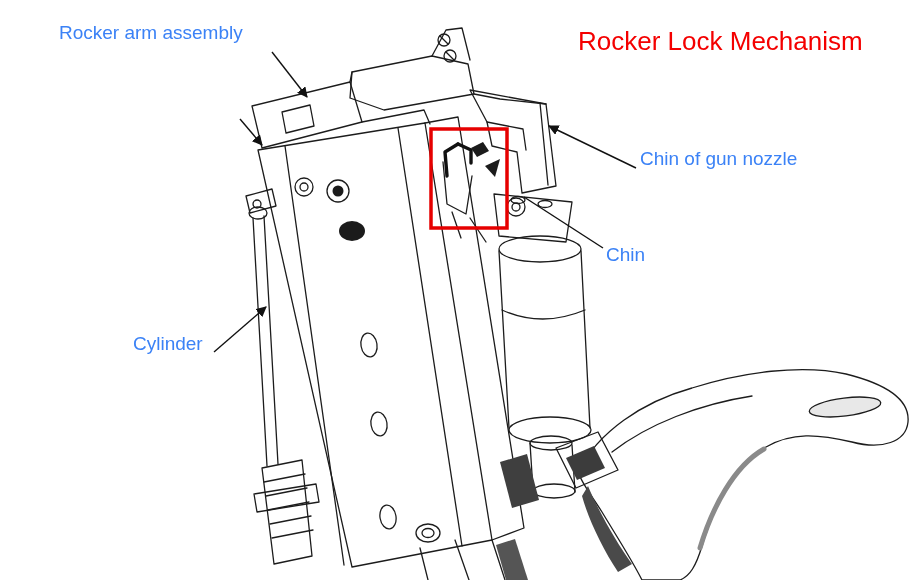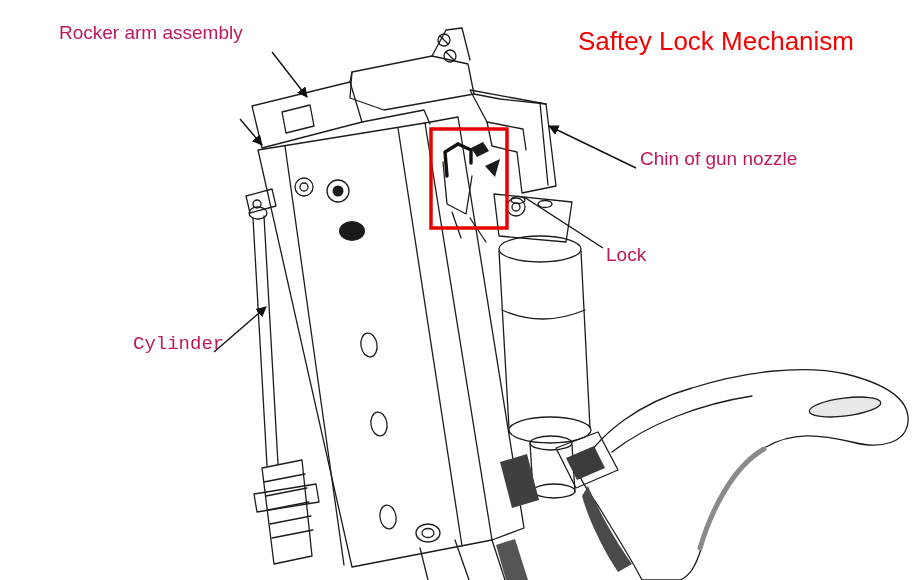--- a/index.html
+++ b/index.html
@@ -5,27 +5,27 @@
   html,body { margin:0; padding:0; background:#ffffff; }
   .stage {
     position:relative; width:915px; height:580px; background:#ffffff;
     font-family:"Liberation Sans", sans-serif; overflow:hidden;
   }
   .title {
     position:absolute; left:578px; top:26px;
     font-size:26px; color:#F40000; white-space:nowrap;
   }
   .label {
-    position:absolute; font-size:19px; color:#be185d; white-space:nowrap;
+    position:absolute; font-size:19px; color:#3b82f6; white-space:nowrap;
   }
   .lbl-rocker   { left:59px;  top:22px;  }
   .lbl-forehead { left:13px;  top:96px;  }
   .lbl-chin     { left:640px; top:148px; }
   .lbl-lock     { left:606px; top:244px; }
-  .lbl-cylinder { left:133px; top:333px;font-family:Liberation Mono, monospace; }
+  .lbl-cylinder { left:133px; top:333px; }
   svg.drawing { position:absolute; left:0; top:0; }
   .ln   { stroke:#1c1c1c; fill:none; stroke-width:1.3; stroke-linejoin:round; stroke-linecap:round; }
   .thick{ stroke:#111111; fill:none; stroke-width:3.4; stroke-linejoin:round; stroke-linecap:round; }
   .dark { fill:#1b1b1b; stroke:none; }
   .ptr  { stroke:#111111; stroke-width:1.4; fill:none; }
 </style>
 </head>
 <body>
 
 <div class="stage">
@@ -126,19 +126,19 @@
 
     <g>
       <line class="ptr" x1="272" y1="52" x2="307" y2="97" marker-end="url(#arrow)"></line>
       <line class="ptr" x1="240" y1="119" x2="262" y2="145" marker-end="url(#arrow)"></line>
       <line class="ptr" x1="636" y1="168" x2="549" y2="126" marker-end="url(#arrow)"></line>
       <line class="ptr" x1="603" y1="248" x2="524" y2="197"></line>
       <line class="ptr" x1="214" y1="352" x2="266" y2="307" marker-end="url(#arrow)"></line>
     </g>
   </svg>
 
-  <div class="title">Saftey Lock Mechanism</div>
+  <div class="title">Rocker Lock Mechanism</div>
   <div class="label lbl-rocker">Rocker arm assembly</div>
   <div class="label lbl-chin">Chin of gun nozzle</div>
-  <div class="label lbl-lock">Lock</div>
+  <div class="label lbl-lock">Chin</div>
   <div class="label lbl-cylinder">Cylinder</div>
 
 </div>
 
 </body></html>

